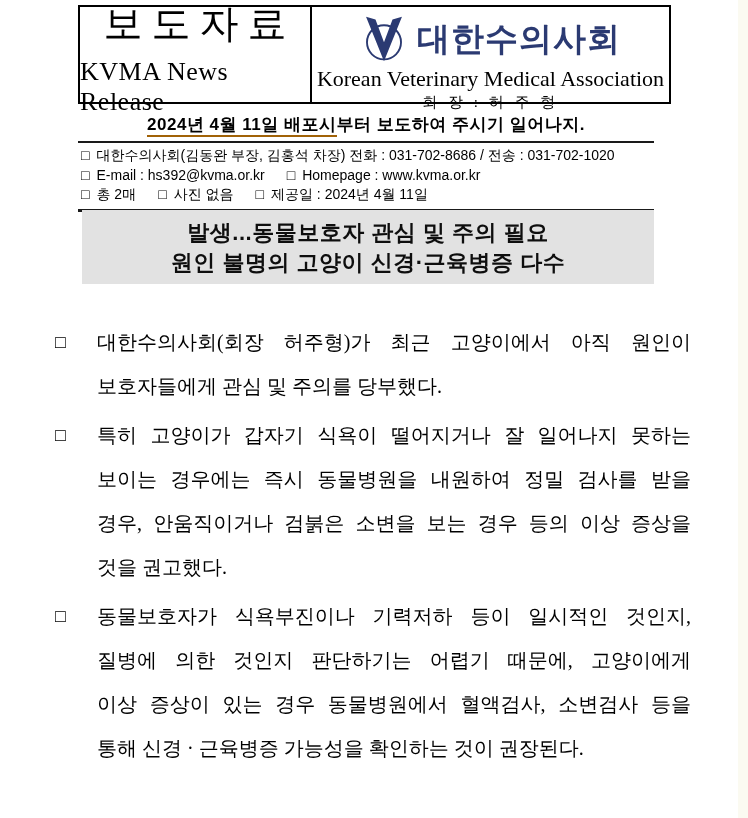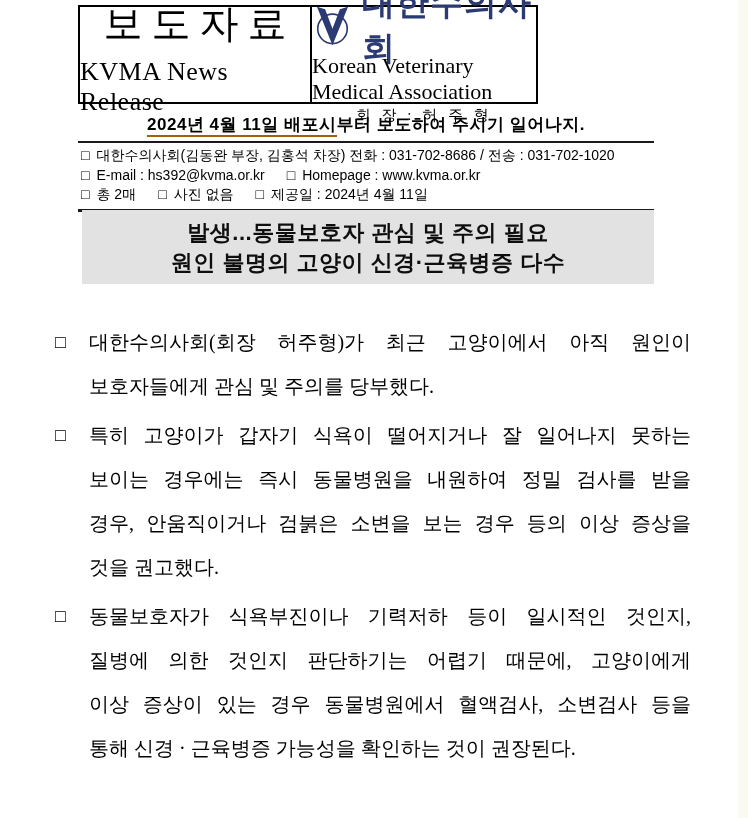--- a/index.html
+++ b/index.html
@@ -13,21 +13,21 @@
   }
   .page-edge-strip {
     position: absolute; top: 0; right: 0;
     width: 10px; height: 818px;
     background: #fbfaf1;
   }
 
   
   .masthead {
     position: absolute; left: 78px; top: 5px;
-    width: 460px; height: 99px;
+    width: 593px; height: 99px;
     border: 2px solid #000;
     display: flex;
   }
   .mast-left {
     width: 230px; flex: 0 0 230px;
     display: flex; flex-direction: column;
     align-items: center; justify-content: center;
     gap: 6px; padding-top: 4px;
   }
   .mast-title-ko {
@@ -102,20 +102,21 @@
   .para { display: flex; margin-bottom: 5px; }
   .para-cb {
     flex: 0 0 34px; font-size: 18px; line-height: 44px;
     font-family: "Liberation Sans", sans-serif;
   }
   .lines { flex: 1; }
   .line {
     font-size: 20px; line-height: 44px;
     text-align: justify; text-align-last: justify;
     font-family: "Liberation Serif", serif;
+    margin-left: 8px;
   }
   .line.last { text-align-last: left; }
 </style>
 </head>
 <body>
 
 <div class="page-edge-strip"></div>
 
 <div class="masthead">
   <div class="mast-left">

